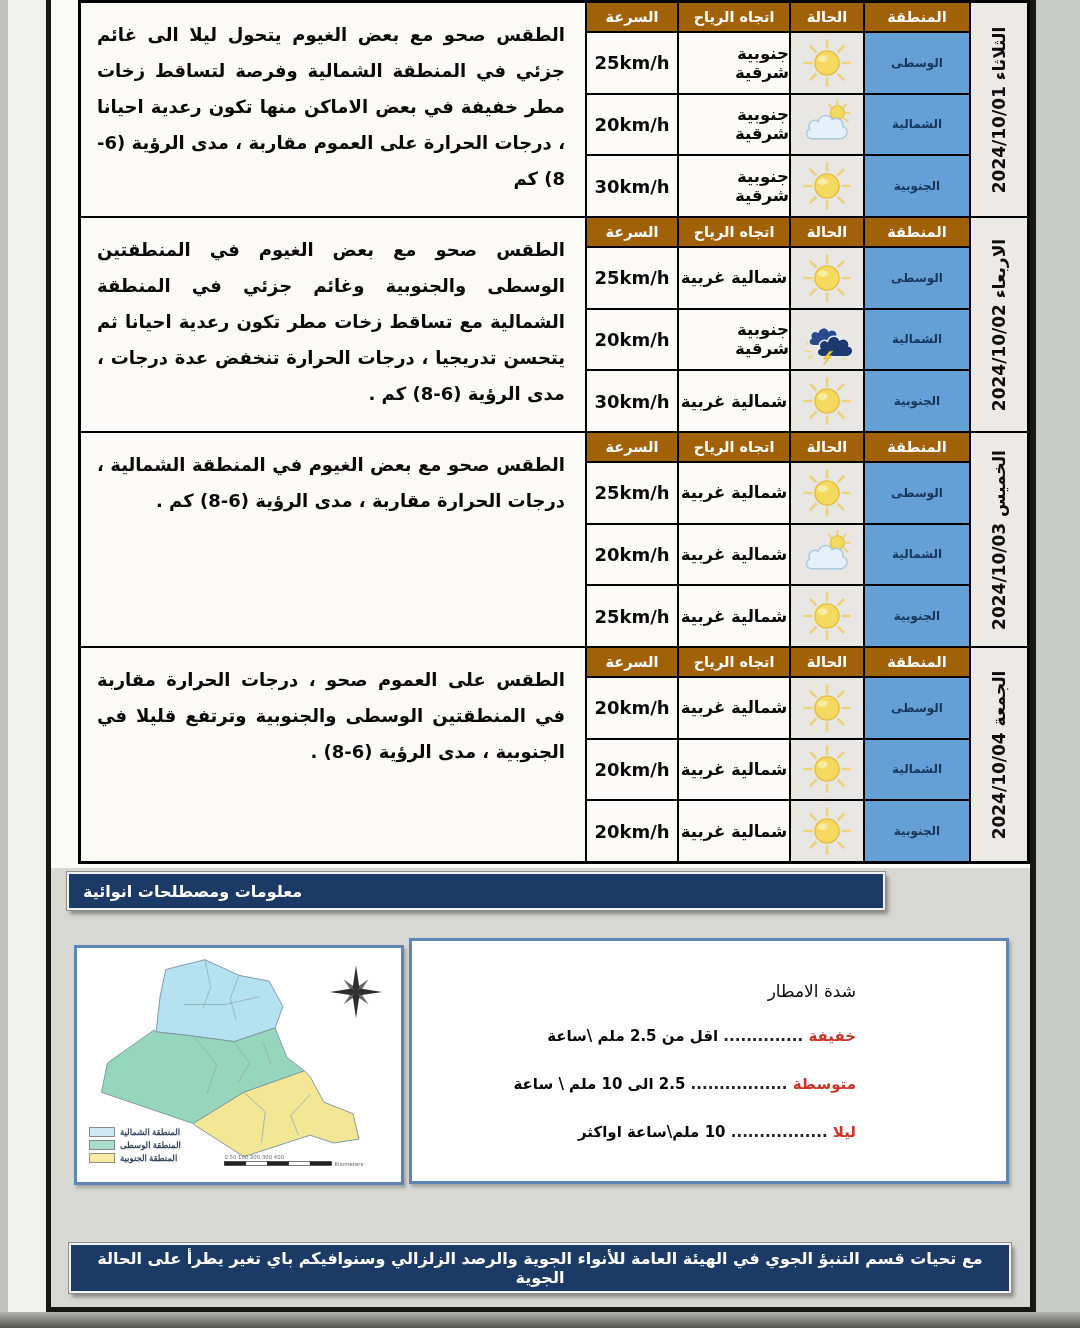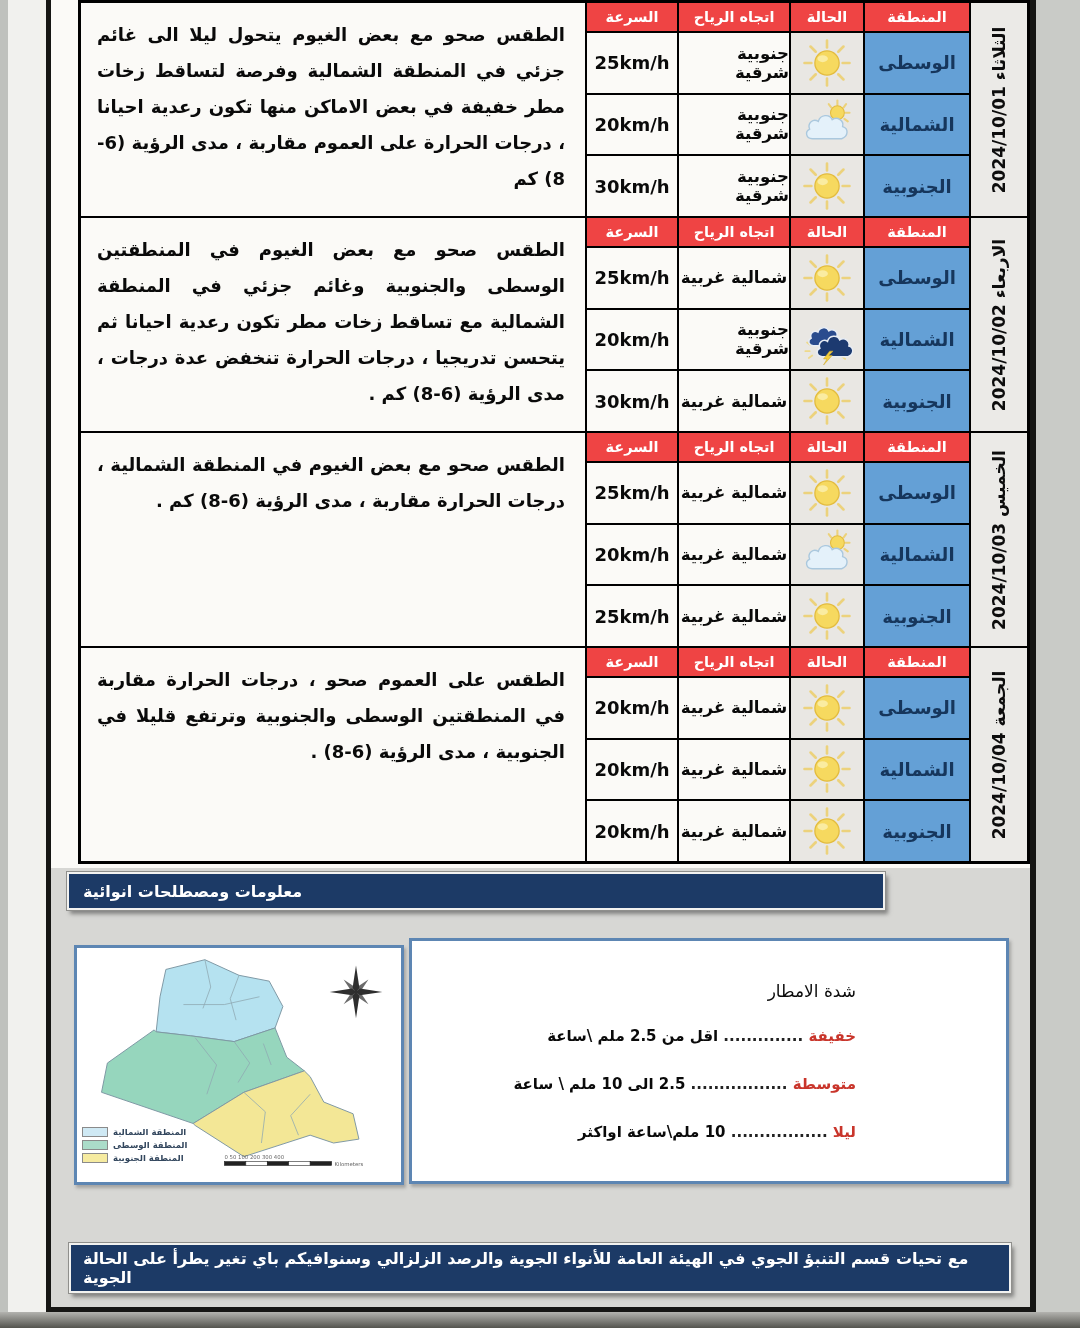--- a/index.html
+++ b/index.html
@@ -28,38 +28,38 @@
     display:flex;flex-direction:column;gap:2px;
     direction:rtl;
   }
   .day{
     display:grid;gap:2px;background:#000;height:213px;
     grid-template-columns:56px 104px 72px 110px 90px 1fr;
     grid-template-rows:28px 1fr 1fr 1fr;
     direction:rtl;
   }
   .cell{background:#fbfaf7;display:flex;align-items:center;justify-content:center;}
-  .hdr{background:#ef4444;color:#fff;font-weight:bold;font-size:14.5px;}
+  .hdr{background:#a16207;color:#fff;font-weight:bold;font-size:14.5px;}
   .h-region{grid-column:2;grid-row:1}
   .h-cond{grid-column:3;grid-row:1}
   .h-wind{grid-column:4;grid-row:1}
   .h-speed{grid-column:5;grid-row:1}
   .datecell{grid-column:1;grid-row:1/5;background:#ebeae7;position:relative;}
   .datetext{
     position:absolute;top:50%;left:50%;white-space:nowrap;
     transform:translate(-50%,-50%) rotate(-90deg);
     font-weight:bold;font-size:17px;color:#0d0d0d;direction:rtl;letter-spacing:.5px;
   }
   .desc{
     grid-column:6;grid-row:1/5;align-items:flex-start;justify-content:flex-start;
     padding:14px 20px 6px 16px;box-sizing:border-box;
     font-weight:bold;font-size:18px;line-height:2.0;color:#0a0a0a;
     text-align:justify;direction:rtl;
   }
-  .region{background:#64a0d6;color:#16365c;font-weight:bold;font-size:18px;}
+  .region{background:#64a0d6;color:#16365c;font-weight:bold;font-size:12px;}
   .c2{grid-column:2}.c3{grid-column:3;background:#e9e7e3}.c4{grid-column:4}.c5{grid-column:5}
   .r1{grid-row:2}.r2{grid-row:3}.r3{grid-row:4}
   .wind{font-weight:bold;font-size:16.5px;color:#0a0a0a;}
   .speed{font-weight:bold;font-size:18px;color:#0a0a0a;direction:ltr;}
   .wicon{width:52px;height:52px;display:block;}
 
   
   .banner{
     position:absolute;left:16px;top:872px;width:818px;height:38px;box-sizing:border-box;
     background:#1c3a66;border:2px solid #f2f2f0;outline:1px solid #8f8f8c;
@@ -74,30 +74,30 @@
   }
   .termsbox{
     position:absolute;left:358px;top:938px;width:600px;height:246px;box-sizing:border-box;
     background:#fff;border:3px solid #5d86b3;box-shadow:2px 3px 3px rgba(90,90,90,.4);
   }
   .rain{position:absolute;right:150px;top:40px;direction:rtl;text-align:right;}
   .rain-title{font-weight:normal;font-size:17px;color:#0a0a0a;margin-bottom:26px;}
   .rain-line{font-weight:bold;font-size:15px;color:#0a0a0a;margin-bottom:30px;white-space:nowrap;}
   .rain-label{color:#c9352b;}
   .rain-dots{color:#222;letter-spacing:1px;}
-  .maplegend{position:absolute;left:5px;bottom:16px;direction:rtl;}
+  .maplegend{position:absolute;left:12px;bottom:16px;direction:rtl;font-family:Liberation Serif, serif;}
   .legrow{display:flex;align-items:center;gap:5px;margin-bottom:3px;direction:ltr;}
   .legswatch{width:24px;height:8px;border:1px solid #8a8a8a;display:inline-block;}
   .leglabel{font-size:8.5px;font-weight:bold;color:#33475e;white-space:nowrap;}
   .footer{
     position:absolute;left:18px;top:1243px;width:942px;height:50px;box-sizing:border-box;
     background:#1c3a66;border:2px solid #f2f2f0;outline:1px solid #8f8f8c;
     box-shadow:3px 4px 4px rgba(60,60,60,.55);
     color:#fff;font-weight:bold;font-size:16px;
-    display:flex;align-items:center;justify-content:center;text-align:left;
+    display:flex;align-items:center;justify-content:center;text-align:center;
     padding:0 12px;direction:rtl;
   }
   .mapsvg{width:100%;height:100%;display:block;}
 </style>
 </head>
 <body>
 
 <svg width="0" height="0" style="position:absolute" aria-hidden="true">
   <defs>
     <symbol id="i-sunny" viewBox="0 0 60 60">

